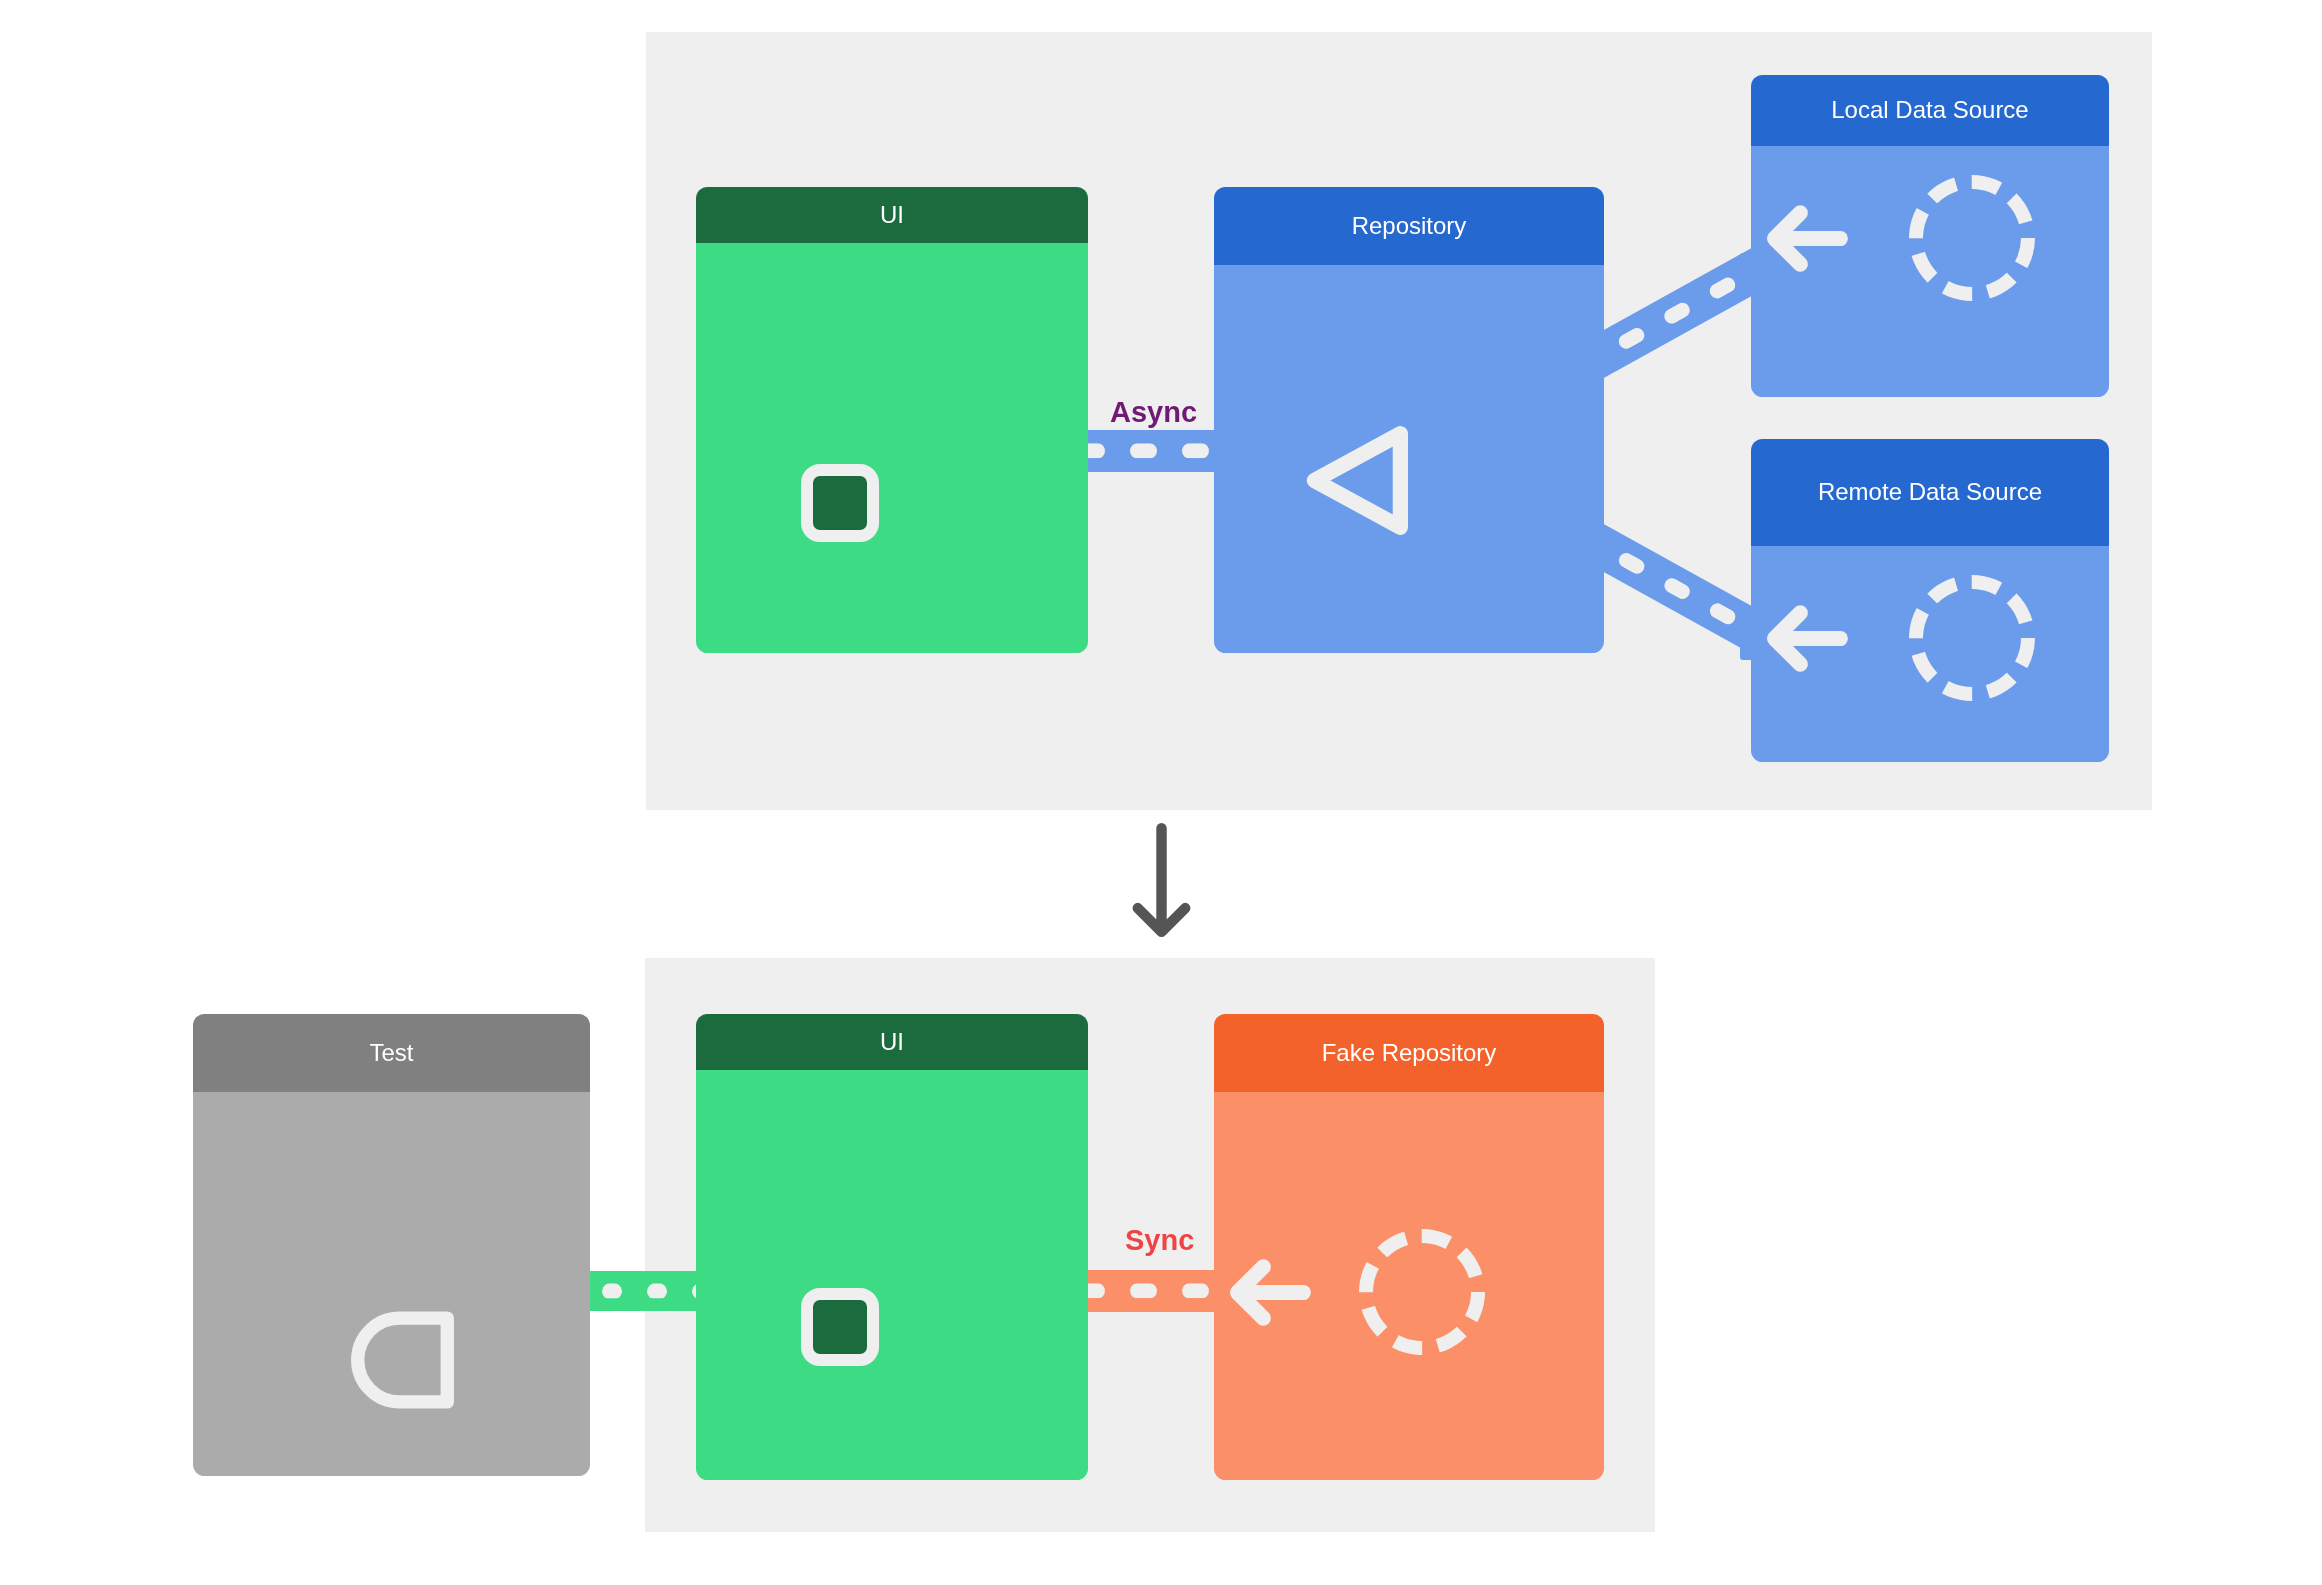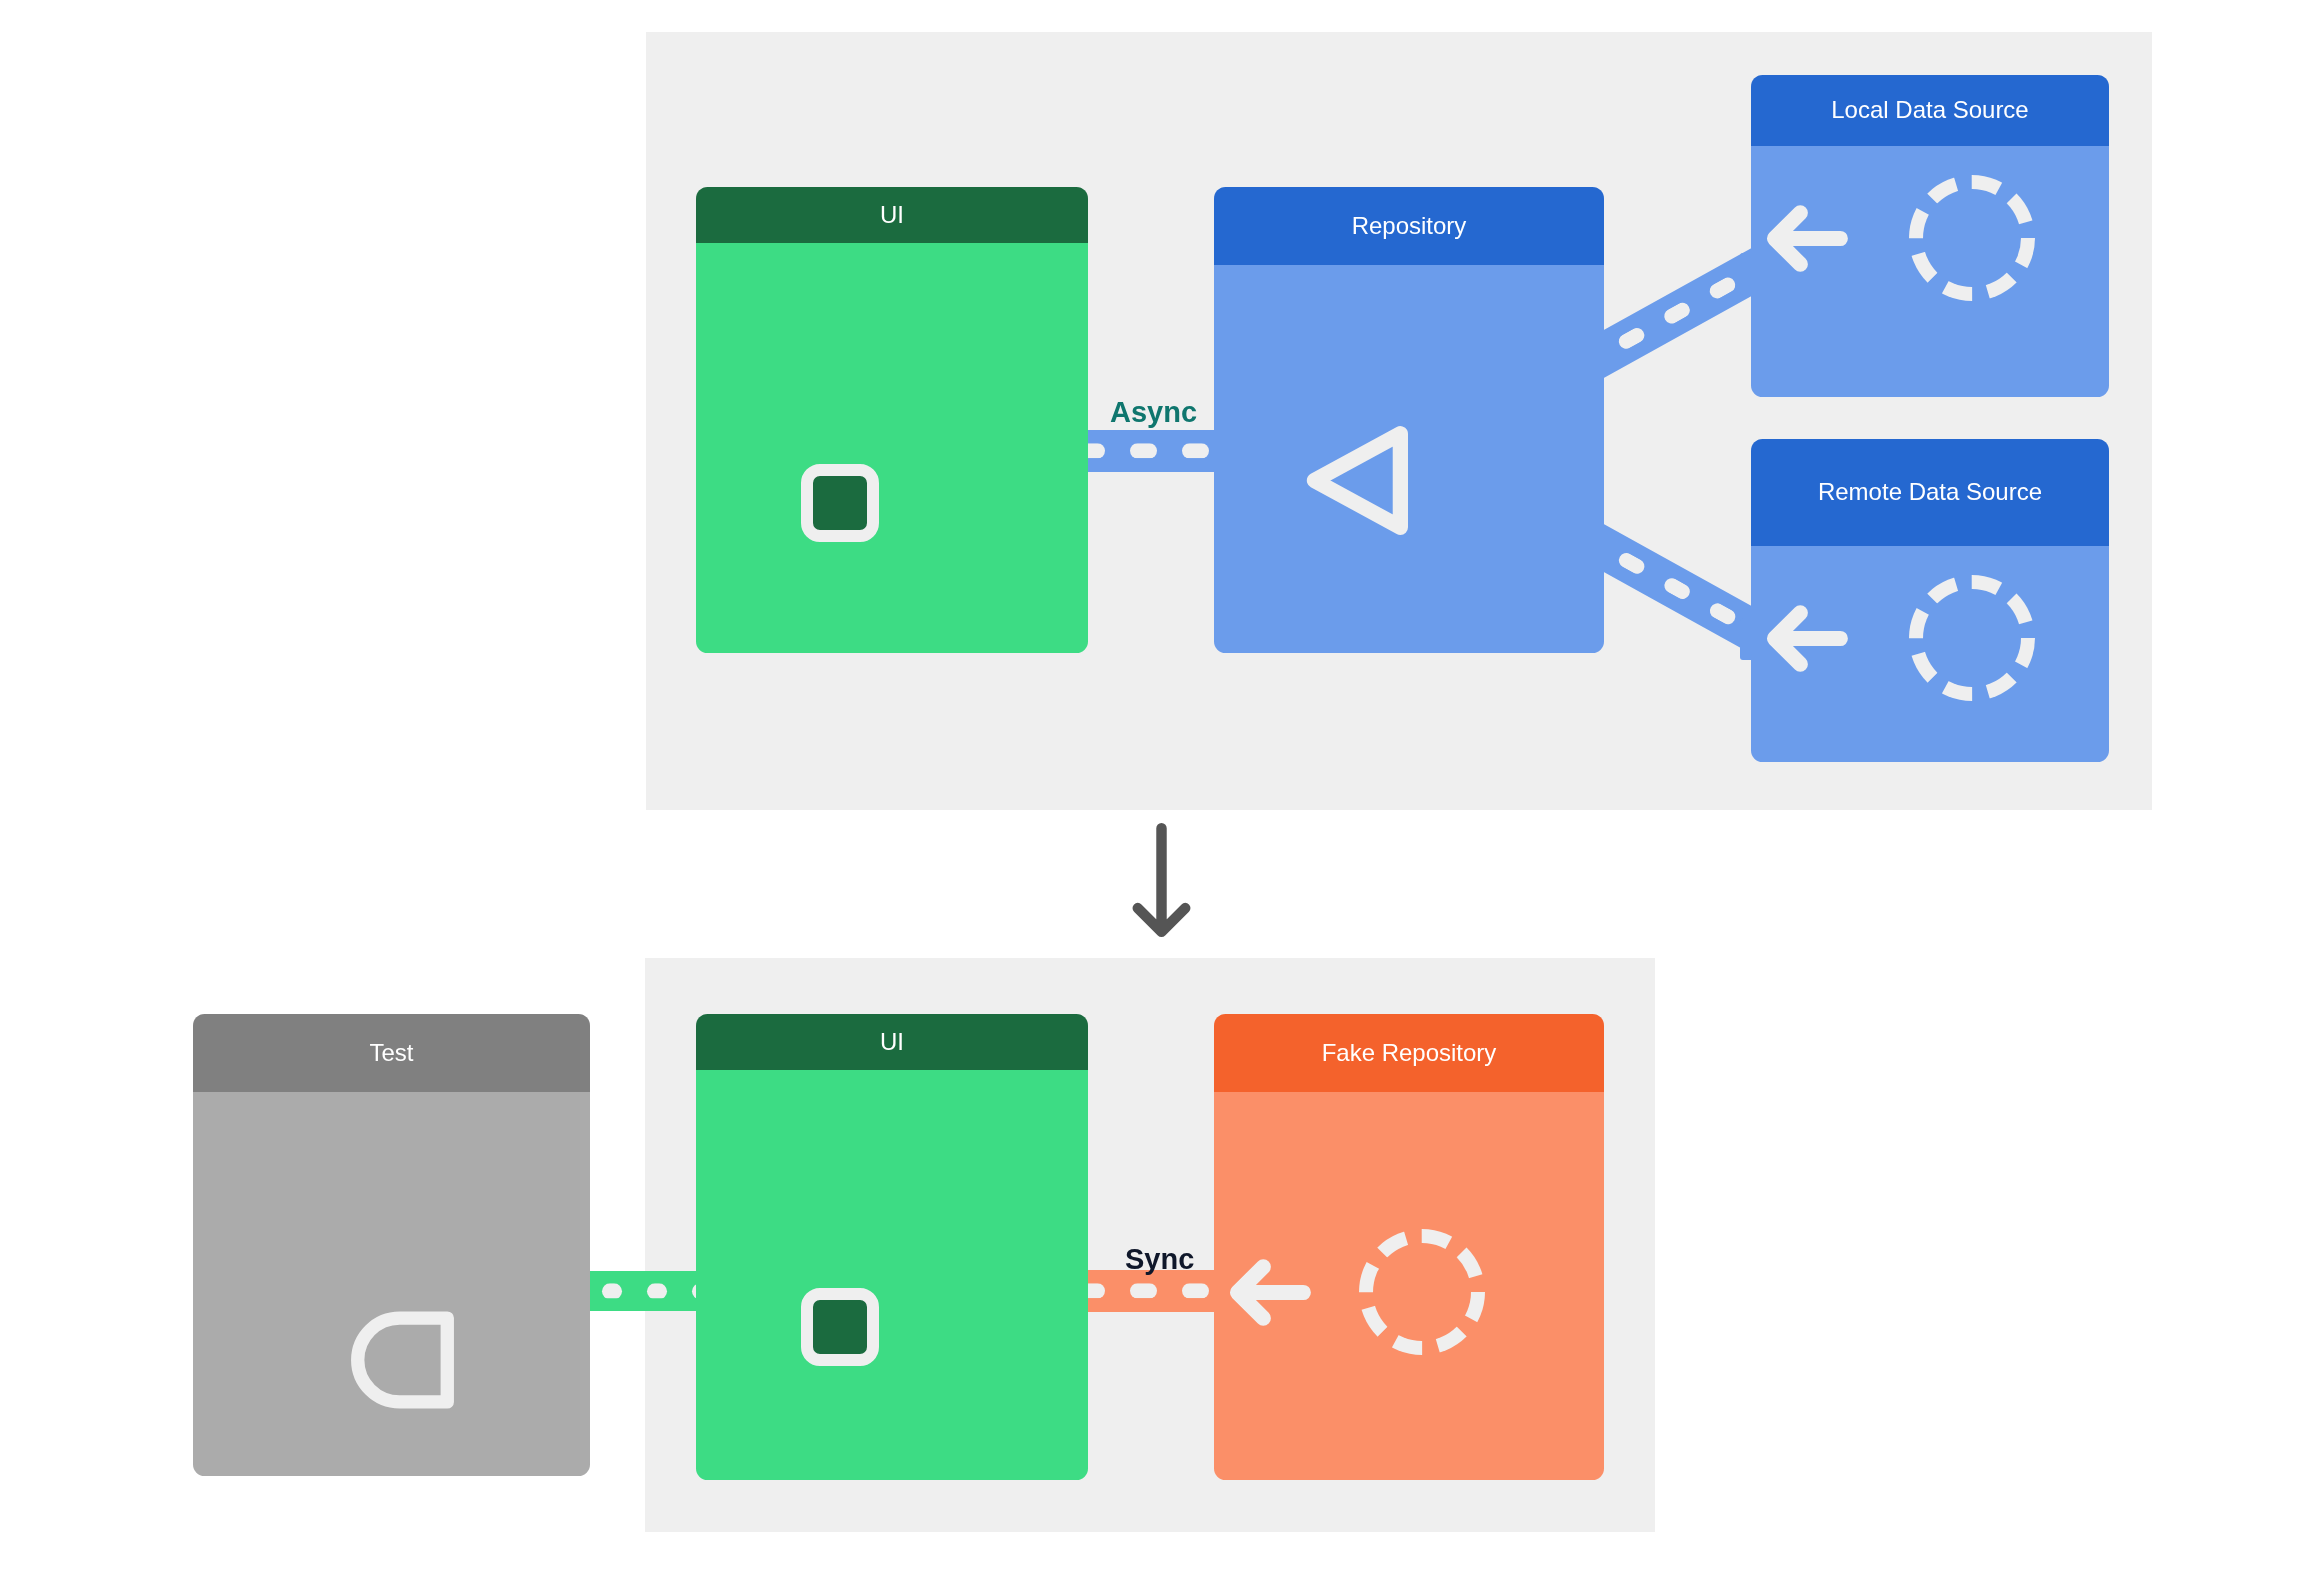--- a/index.html
+++ b/index.html
@@ -128,22 +128,22 @@
     border-radius: 9.6px;
   }
 
   
   .conn-label {
     position: absolute;
     font-size: 29px;
     font-weight: bold;
     white-space: nowrap;
   }
-  .label-async { color: #0f766e; left: 1110px; top: 396px; }
-  .label-sync  { color: #0f172a; left: 1125px; top: 1224px; margin-top: 19px; }
+  .label-async { color: #701a75; left: 1110px; top: 396px; }
+  .label-sync  { color: #ef4444; left: 1125px; top: 1224px; }
 
   
   .icon-ring {
     position: absolute;
     width: 126px;
     height: 126px;
     border-radius: 50%;
     border: 14.3px dashed #efefef;
     box-sizing: border-box;
   }

